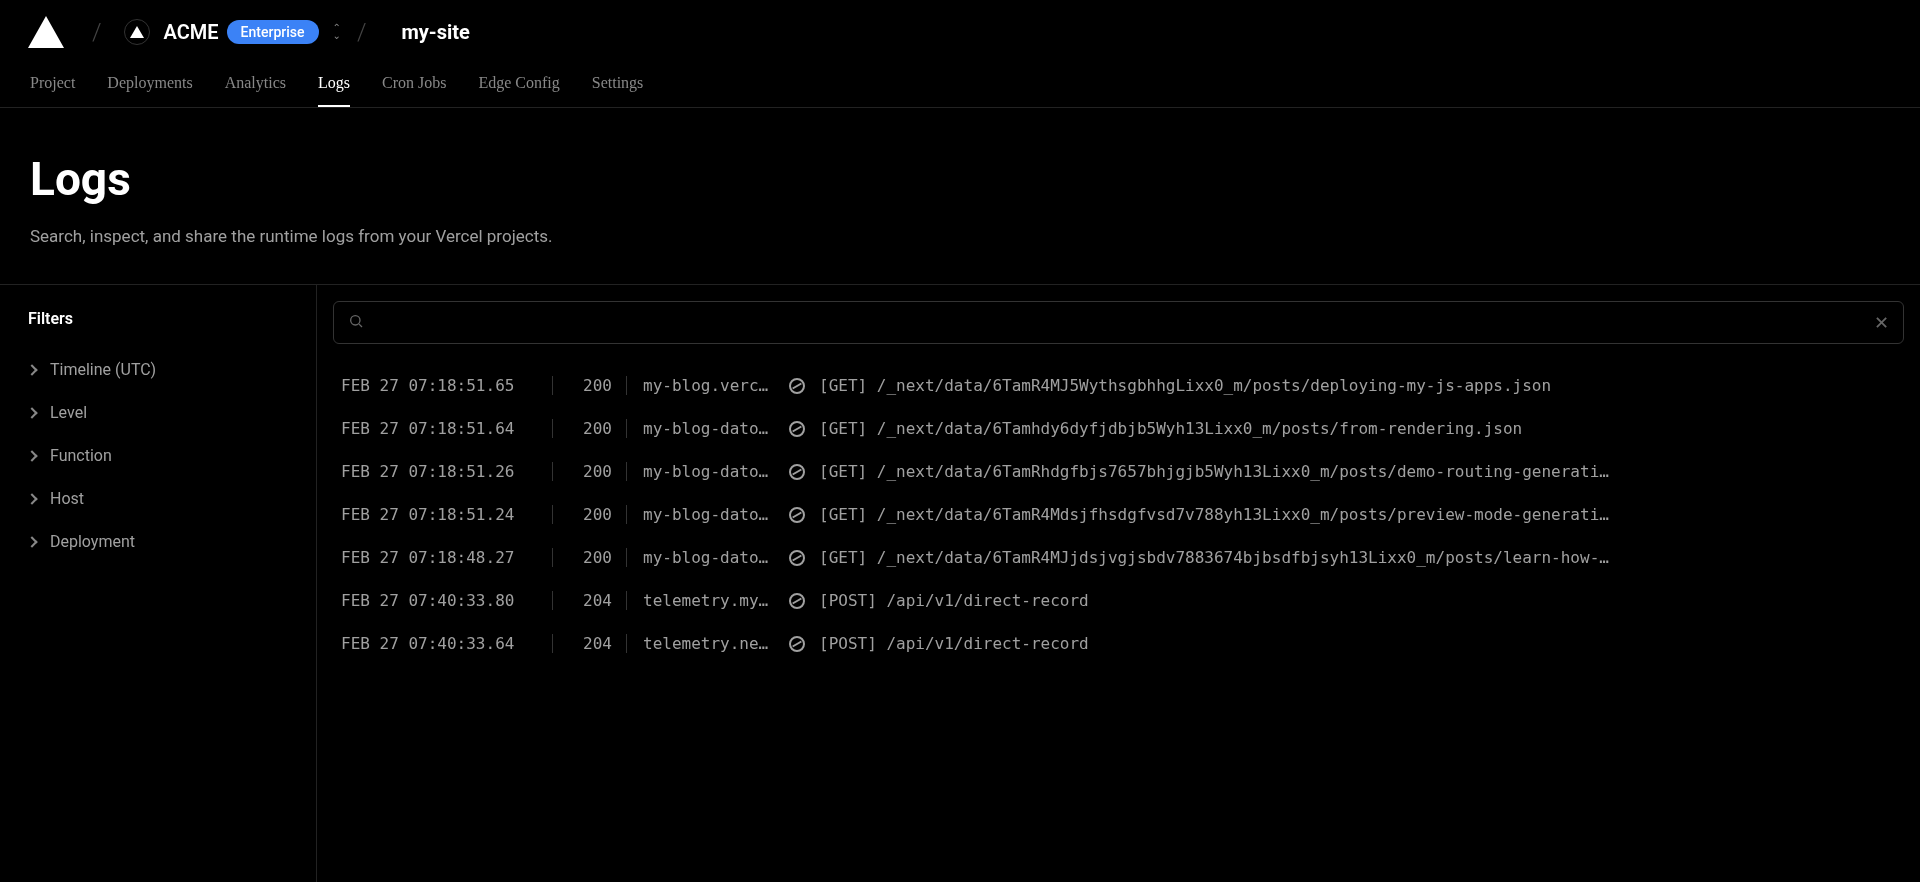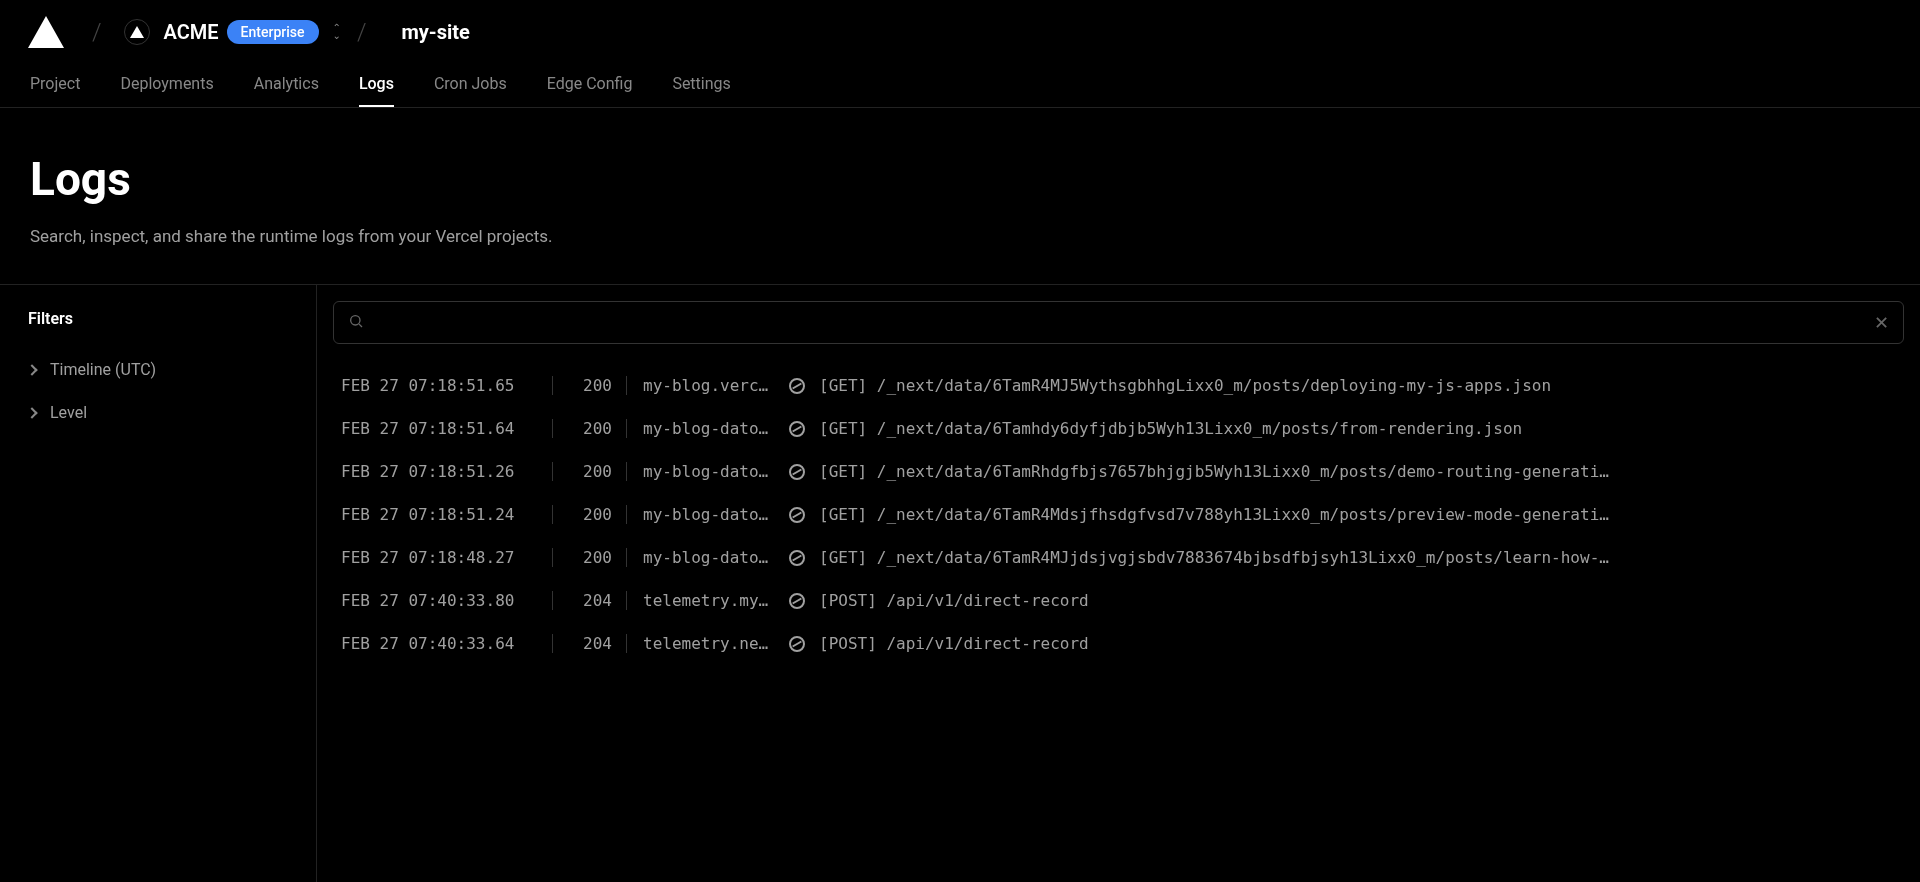--- a/index.html
+++ b/index.html
@@ -125,24 +125,25 @@
     .avatar {
       width: 32px;
       height: 32px;
       border-radius: 50%;
       background: linear-gradient(135deg, #8b7355, #d4a574, #556b2f);
     }
 
     
     .nav-tabs {
       display: flex;
-      gap: 40px;
+      gap: 32px;
       padding: 0 30px;
       border-bottom: 1px solid #222;
       height: 44px;
+      font-family: Liberation Serif, serif;
     }
 
     .nav-tab {
       color: #888;
       font-size: 16px;
       padding: 10px 0;
       cursor: pointer;
       border-bottom: 2px solid transparent;
     }
 
@@ -356,20 +357,32 @@
 
   <div class="filters-sidebar">
     <div class="filters-title">Filters</div>
     <div class="filter-item">
       <span class="chevron-right"></span>
       <span>Timeline (UTC)</span>
     </div>
     <div class="filter-item">
       <span class="chevron-right"></span>
       <span>Level</span>
+    </div>
+    <div class="filter-item">
+      <span class="chevron-right"></span>
+      <span>Function</span>
+    </div>
+    <div class="filter-item">
+      <span class="chevron-right"></span>
+      <span>Host</span>
+    </div>
+    <div class="filter-item">
+      <span class="chevron-right"></span>
+      <span>Deployment</span>
     </div>
   </div>
 
   <div class="logs-panel">
     <div class="search-box">
       <span class="search-icon">
         <svg width="16" height="16" viewBox="0 0 24 24" fill="none" stroke="currentColor" stroke-width="2">
             <circle cx="11" cy="11" r="7"></circle>
             <line x1="21" y1="21" x2="16.65" y2="16.65"></line>
           </svg>

